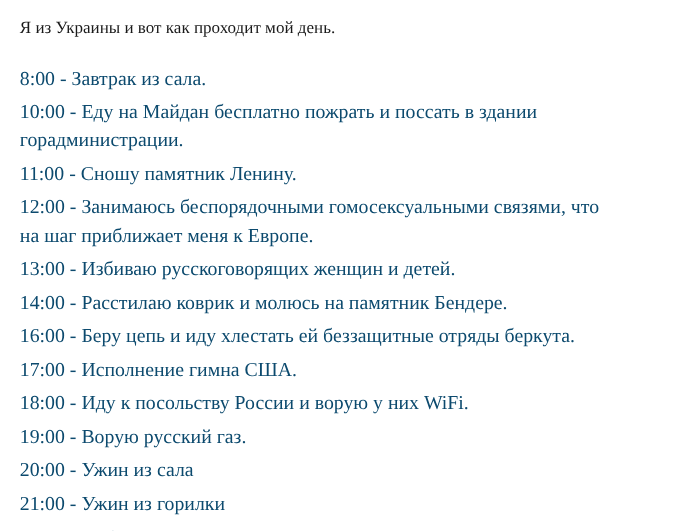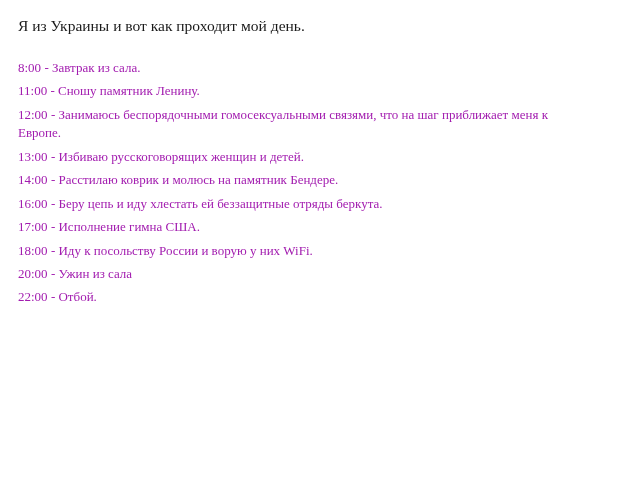--- a/index.html
+++ b/index.html
@@ -26,44 +26,47 @@
     line-height: 1.35;
     margin: 0 0 22px 0;
     color: #1a1a1a;
   }
   .schedule {
     list-style: none;
     margin: 0;
     padding: 0;
   }
   .entry {
-    font-size: 13px;
+    font-size: 18px;
     line-height: 1.42;
     margin: 0 0 5px 0;
-    color: #a21caf;
+    color: #0c4a6e;
   }
   .entry .time {
     font-variant-numeric: oldstyle-nums;
   }
   .entry .dash {
     white-space: pre;
   }
   .entry .text {
   }
 </style>
 </head>
 <body>
 
 <div class="page">
   <p class="intro">Я из Украины и вот как проходит мой день.</p>
   <ul class="schedule">
       <li class="entry"><span class="time">8:00</span><span class="dash"> - </span><span class="text">Завтрак из сала.</span></li>
+      <li class="entry"><span class="time">10:00</span><span class="dash"> - </span><span class="text">Еду на Майдан бесплатно пожрать и поссать в здании горадминистрации.</span></li>
       <li class="entry"><span class="time">11:00</span><span class="dash"> - </span><span class="text">Сношу памятник Ленину.</span></li>
       <li class="entry"><span class="time">12:00</span><span class="dash"> - </span><span class="text">Занимаюсь беспорядочными гомосексуальными связями, что на шаг приближает меня к Европе.</span></li>
       <li class="entry"><span class="time">13:00</span><span class="dash"> - </span><span class="text">Избиваю русскоговорящих женщин и детей.</span></li>
       <li class="entry"><span class="time">14:00</span><span class="dash"> - </span><span class="text">Расстилаю коврик и молюсь на памятник Бендере.</span></li>
       <li class="entry"><span class="time">16:00</span><span class="dash"> - </span><span class="text">Беру цепь и иду хлестать ей беззащитные отряды беркута.</span></li>
       <li class="entry"><span class="time">17:00</span><span class="dash"> - </span><span class="text">Исполнение гимна США.</span></li>
       <li class="entry"><span class="time">18:00</span><span class="dash"> - </span><span class="text">Иду к посольству России и ворую у них WiFi.</span></li>
+      <li class="entry"><span class="time">19:00</span><span class="dash"> - </span><span class="text">Ворую русский газ.</span></li>
       <li class="entry"><span class="time">20:00</span><span class="dash"> - </span><span class="text">Ужин из сала</span></li>
+      <li class="entry"><span class="time">21:00</span><span class="dash"> - </span><span class="text">Ужин из горилки</span></li>
       <li class="entry"><span class="time">22:00</span><span class="dash"> - </span><span class="text">Отбой.</span></li>
     </ul>
 </div>
 
 </body></html>

